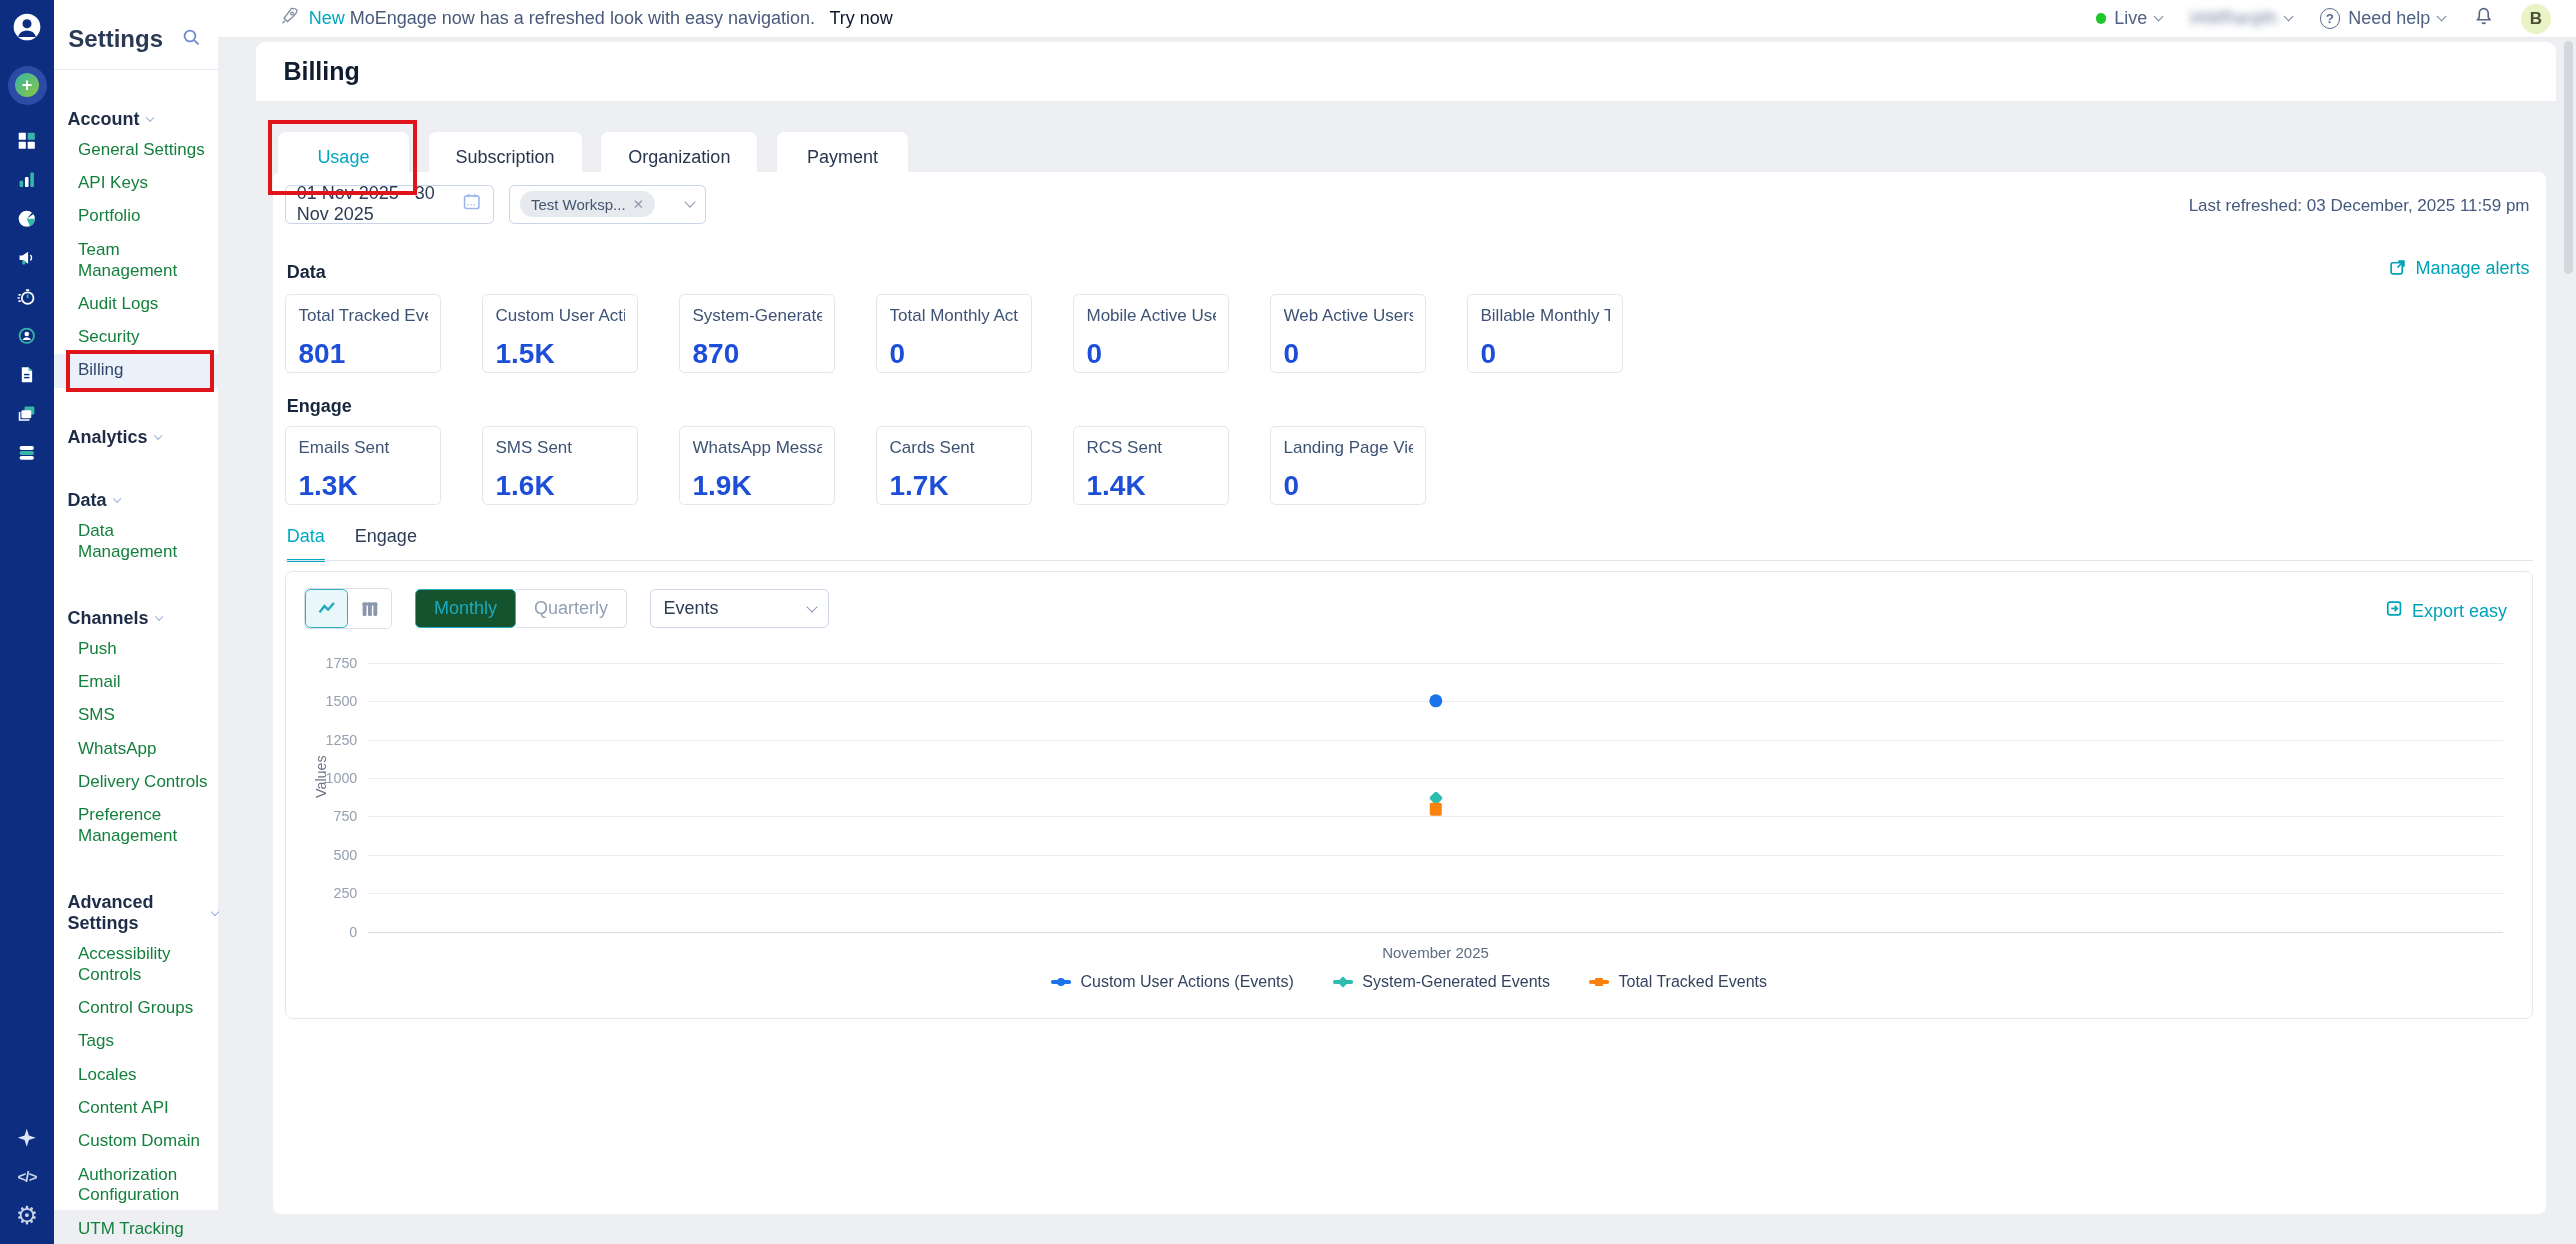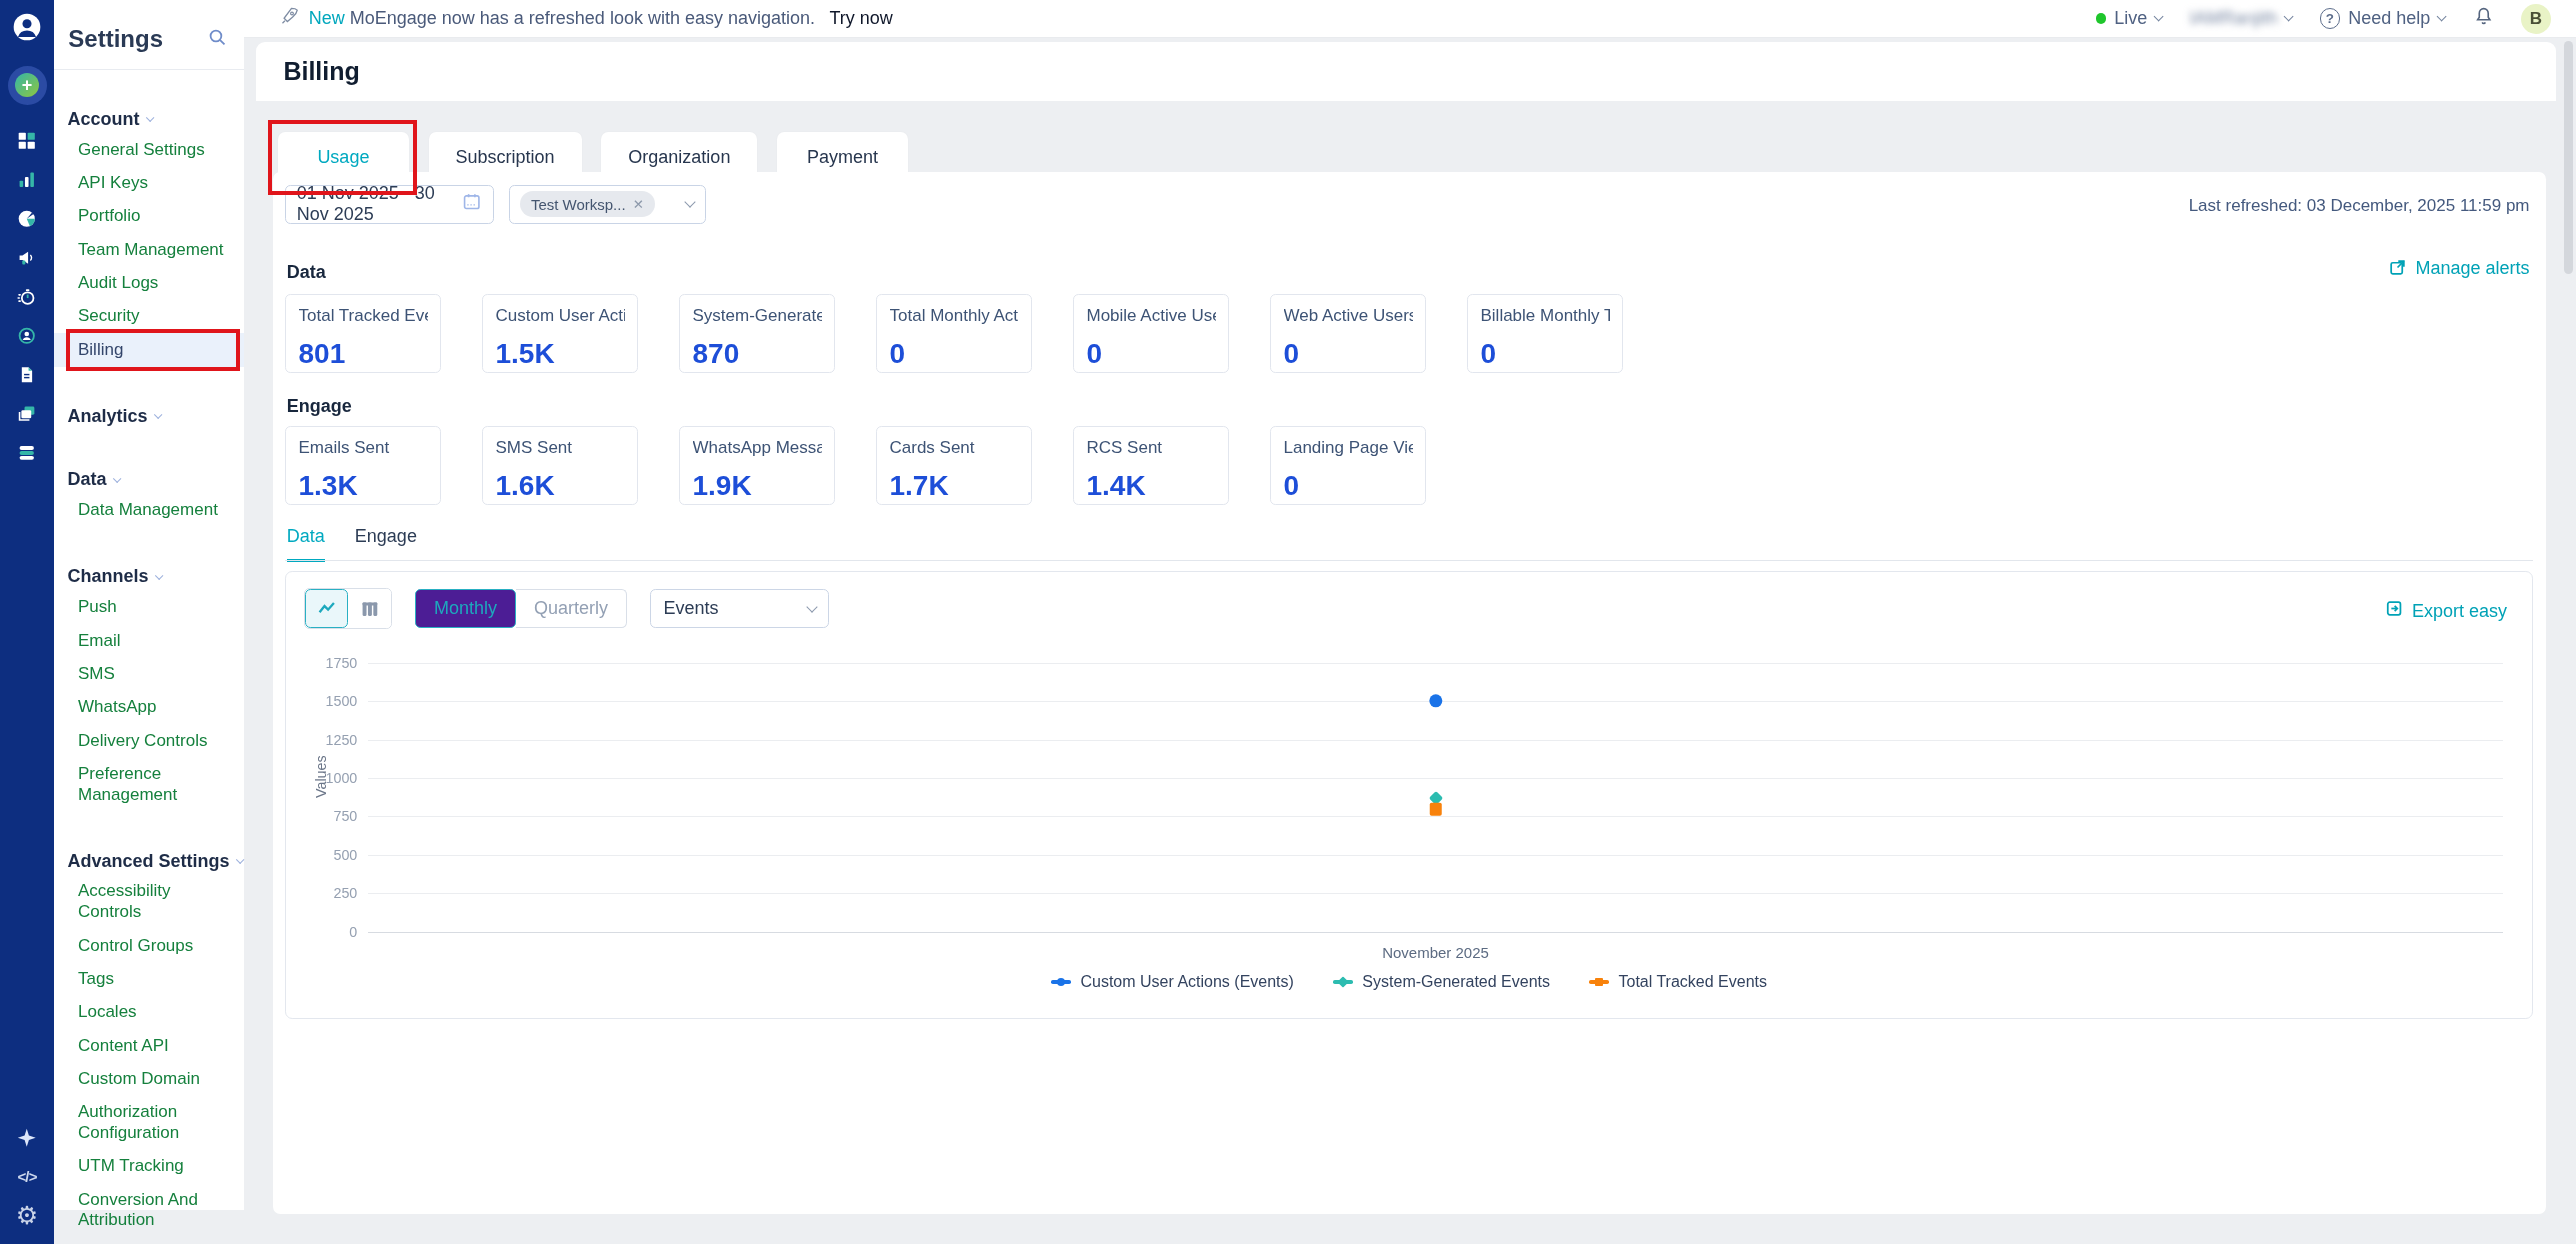--- a/index.html
+++ b/index.html
@@ -16,21 +16,21 @@
   #rail .logo { margin-top:7.2px; margin-bottom:19.7px; }
   .create-wrap { width:39px; height:39px; border-radius:50%; background:#2b4ba4; display:flex; align-items:center; justify-content:center; }
   .create-inner { width:24px; height:24px; border-radius:50%; background:linear-gradient(135deg,#35b6a8,#8ec63f);
     color:#fff; font-size:18px; font-weight:bold; display:flex; align-items:center; justify-content:center; line-height:1; }
   .rail-spacer { flex:1 1 auto; }
   .rail-glyph { color:#cdd8ee; font-size:15px; font-weight:bold; letter-spacing:-0.9px; }
   .gear-glyph { color:#c9d3e8; font-size:25px; }
   #rail .bottom { margin-bottom:9px; }
 
   
-  #sidebar { position:absolute; left:54px; top:0; width:190px; height:1210px; background:#fff; z-index:5; }
+  #sidebar { position:absolute; left:54px; top:0; width:164px; height:1210px; background:#fff; z-index:5; }
   #sidebar .side-head { display:flex; align-items:center; justify-content:space-between; padding:25px 16px 16px 14.3px; }
   #sidebar .side-title { font-size:24px; font-weight:600; color:#2a3a55; }
   #sidebar .side-divider { height:0.9px; background:#e8ebf0; margin:0 0 5.4px 0; }
   .side-section { margin-top:39px; }
   .side-section-title { padding:0 0 3.6px 13.4px; font-size:18px; font-weight:bold; color:#1e2c47; display:flex; align-items:center; }
   .chev { display:inline-block; width:7.2px; height:7.2px; border-right:1.8px solid currentColor; border-bottom:1.8px solid currentColor; transform:rotate(45deg) translate(-0.9px,-0.9px); }
   .side-section-title .chev { color:#9db1dd; margin-left:7.2px; width:6.3px; height:6.3px; }
   .side-item { position:relative; padding:6.3px 7.2px 6.3px 24px; font-size:17px; color:#15803d; cursor:pointer; line-height:1.22; }
   .side-item.active { background:#eaf1fb; color:#33456a; }
   .side-item.annotated::after { content:""; position:absolute; left:11.6px; right:4.5px; top:-4.5px; bottom:-4.5px;
@@ -88,21 +88,21 @@
   #tabs-underline { position:absolute; left:12.5px; right:12.5px; top:388px; height:0.9px; background:#e2e6ec; }
 
   
   #chart-card { position:absolute; left:12.5px; top:399px; width:2248px; height:448px; border:0.9px solid #e3e7ee; border-radius:7.2px; background:#fff; }
   #chart-controls { position:absolute; left:18px; top:16px; display:flex; align-items:center; gap:23px; }
   .icon-group { display:flex; border:0.9px solid #d9dfe8; border-radius:5.4px; overflow:hidden; }
   .icon-btn { width:43px; height:39px; display:flex; align-items:center; justify-content:center; background:#fff; cursor:pointer; }
   .icon-btn.active { border:1.8px solid #29b0c3; border-radius:5.4px; background:#eaf7fa; }
   .seg-group { display:flex; }
   .seg { height:39px; display:flex; align-items:center; justify-content:center; padding:0 18px; font-size:18px; cursor:pointer; }
-  .seg.active { border:1.8px solid #29b0c3; background:#4c1d95; color:#1da9bd; border-radius:5.4px; }
+  .seg.active { border:1.8px solid #29b0c3; background:#14532d; color:#1da9bd; border-radius:5.4px; }
   .seg:not(.active) { border:0.9px solid #d9dfe8; border-left:none; color:#93a0b4; background:#fff; border-radius:0 5.4px 5.4px 0; }
   #metric-select { width:179px; height:39px; border:0.9px solid #ccd6e6; border-radius:5.4px; display:flex; align-items:center; justify-content:space-between; padding:0 12.5px; font-size:18px; color:#2c3c55; background:#fff; cursor:pointer; }
   #metric-select .sel-chev { width:8px; height:8px; border-right:1.8px solid #8c99ad; border-bottom:1.8px solid #8c99ad; transform:rotate(45deg); margin-top:-3.6px; }
   #export-chart { position:absolute; right:25px; top:27px; display:flex; align-items:center; gap:8px; color:#00a2b6; font-size:18px; cursor:pointer; }
 
   
   #plot { position:absolute; left:82px; top:91px; right:29px; height:269px; }
   .gridline { position:absolute; left:0; right:0; height:0.9px; background:#ebedf0; }
   .gridline.zero { background:#d7dbe1; }
   .ytick { position:absolute; right:calc(100% + 10.7px); transform:translateY(-50%); font-size:14.3px; color:#95a0b1; white-space:nowrap; }

